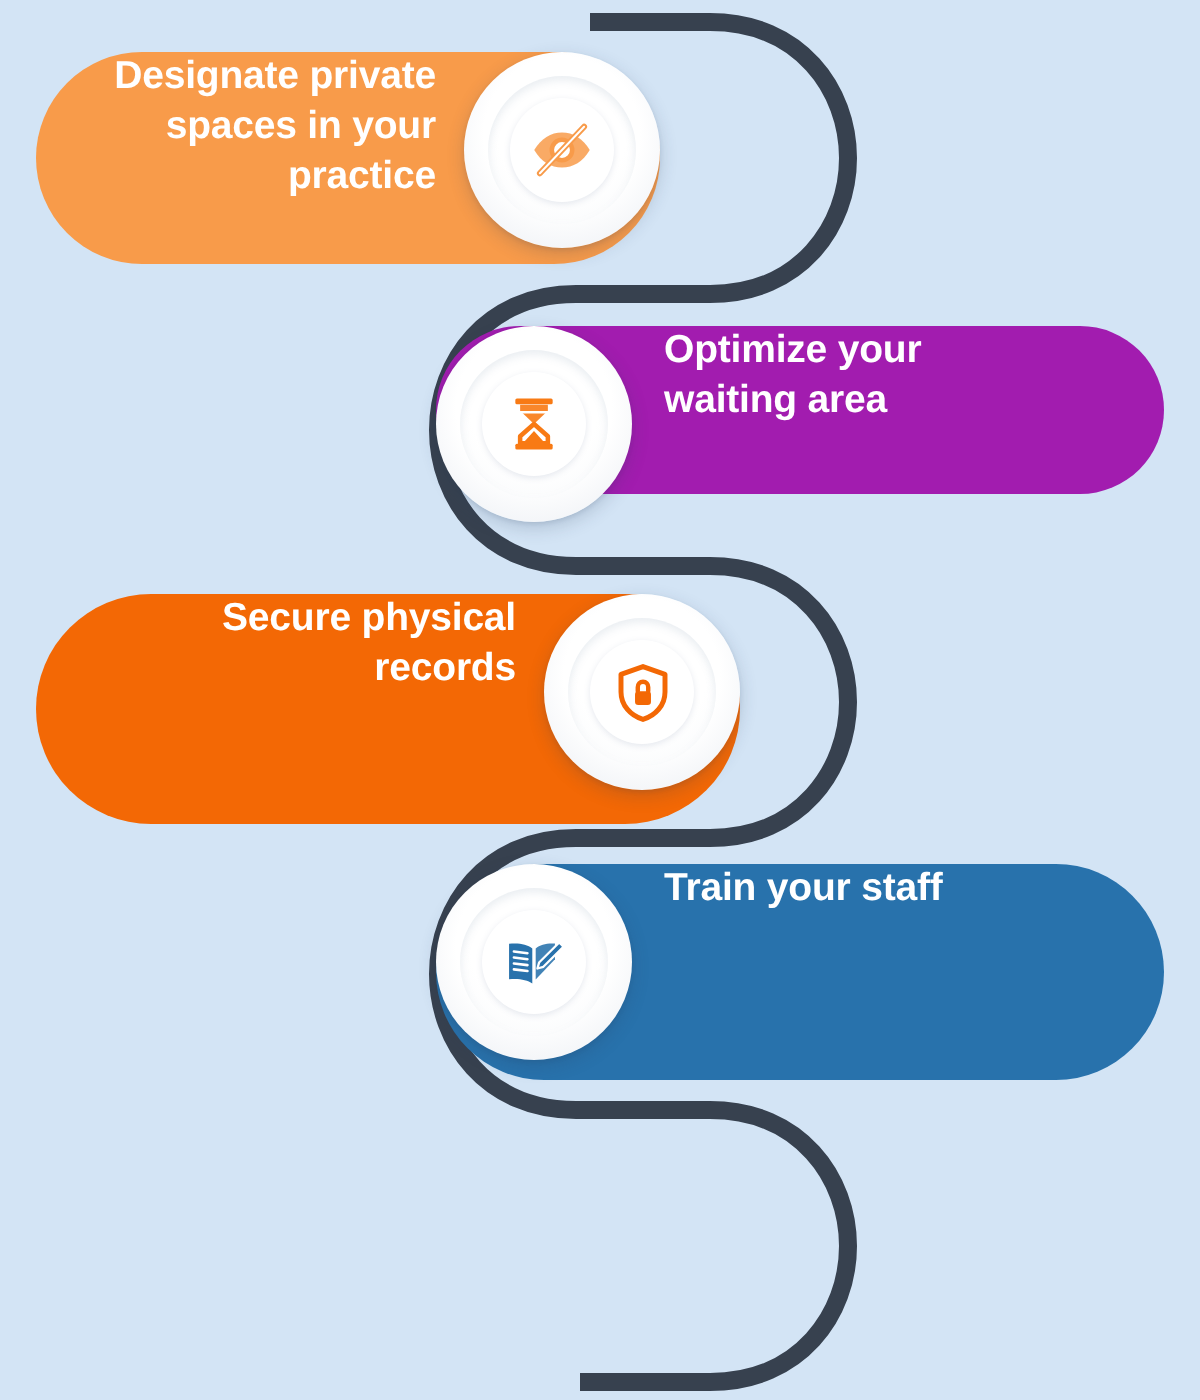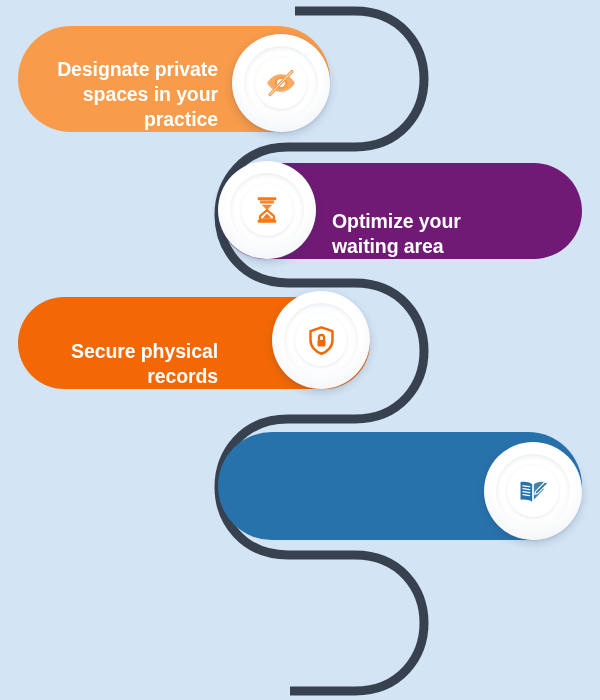--- a/index.html
+++ b/index.html
@@ -16,21 +16,21 @@
   #ribbon-layer {
     position:absolute; left:0; top:0;
     width:600px; height:700px;
     z-index:1;
   }
   .step {
     position:absolute;
     z-index:2;
     border-radius:999px;
     display:flex;
-    align-items:flex-end;
+    align-items:flex-start;
   }
   .step.left  { flex-direction:row; }
   .step.right { flex-direction:row-reverse; }
 
   .step-label {
     flex:1;
     color:#ffffff;
     font-weight:bold;
     font-size:19.5px;
     line-height:1.28;
@@ -61,22 +61,22 @@
     width:52px; height:52px;
     border-radius:50%;
     background:#ffffff;
     box-shadow:0 1px 3px rgba(110,130,160,0.18);
     display:flex; align-items:center; justify-content:center;
   }
   .disc-inner svg { display:block; }
 
   
   #step-1 { left:18px;  top:26px;  width:312px; height:106px; background:#f89b4a; }
-  #step-2 { left:218px; top:163px; width:364px; height:96px; background:#701a75; }
-  #step-3 { left:18px;  top:297px; width:352px; height:92px; background:#f36805;gap:40px; }
+  #step-2 { left:218px; top:163px; width:364px; height:84px; background:#a21caf; }
+  #step-3 { left:18px;  top:297px; width:352px; height:115px; background:#f36805; }
   #step-4 { left:218px; top:432px; width:364px; height:108px; background:#2872ac; }
   #step-5 { left:18px;  top:566px; width:352px; height:110px; background:#0c3a61; }
 </style>
 </head>
 <body>
 
 <div id="infographic">
 
   <svg id="ribbon-layer" viewBox="0 0 600 700" width="600" height="700" fill="none" aria-hidden="true">
     <path d="M 295 11
@@ -151,20 +151,21 @@
               <rect x="9.1" y="11.4" width="5.8" height="5" rx="1.2" fill="#f36805" stroke="none"></rect>
               <path d="M10.1 11.4 L10.1 9.9 C10.1 8.8 10.9 7.9 12 7.9 C13.1 7.9 13.9 8.8 13.9 9.9 L13.9 11.4" stroke="#f36805" stroke-width="1.6" fill="none"></path>
             </svg>
           </span>
         </div>
       </div>
     </div>
   </div>
 
   <div class="step right" id="step-4">
+    <div class="step-label">Train your staff</div>
     <div class="disc-outer">
       <div class="disc-mid">
         <div class="disc-inner">
           <span>
             <svg width="34" height="34" viewBox="0 0 24 24" fill="none" stroke="#2872ac" stroke-width="1.5" stroke-linecap="round" stroke-linejoin="round">
               <path d="M11.4 7.2 C9.6 5.7 6.3 5.2 3.2 5.6 L3.2 18.1 C6.3 17.7 9.6 18.2 11.4 19.6 Z" fill="#2872ac" stroke="none"></path>
               <path d="M12.6 7.2 C14.1 5.9 16.6 5.3 19.4 5.5 L19.4 11 L12.6 18.2 Z" fill="#2872ac" fill-opacity="0.88" stroke="none"></path>
               <line x1="4.9" y1="8.3" x2="9.7" y2="8.9" stroke="#ffffff" stroke-width="0.9"></line>
               <line x1="4.9" y1="10.4" x2="9.7" y2="11" stroke="#ffffff" stroke-width="0.9"></line>
               <line x1="4.9" y1="12.5" x2="9.7" y2="13.1" stroke="#ffffff" stroke-width="0.9"></line>

